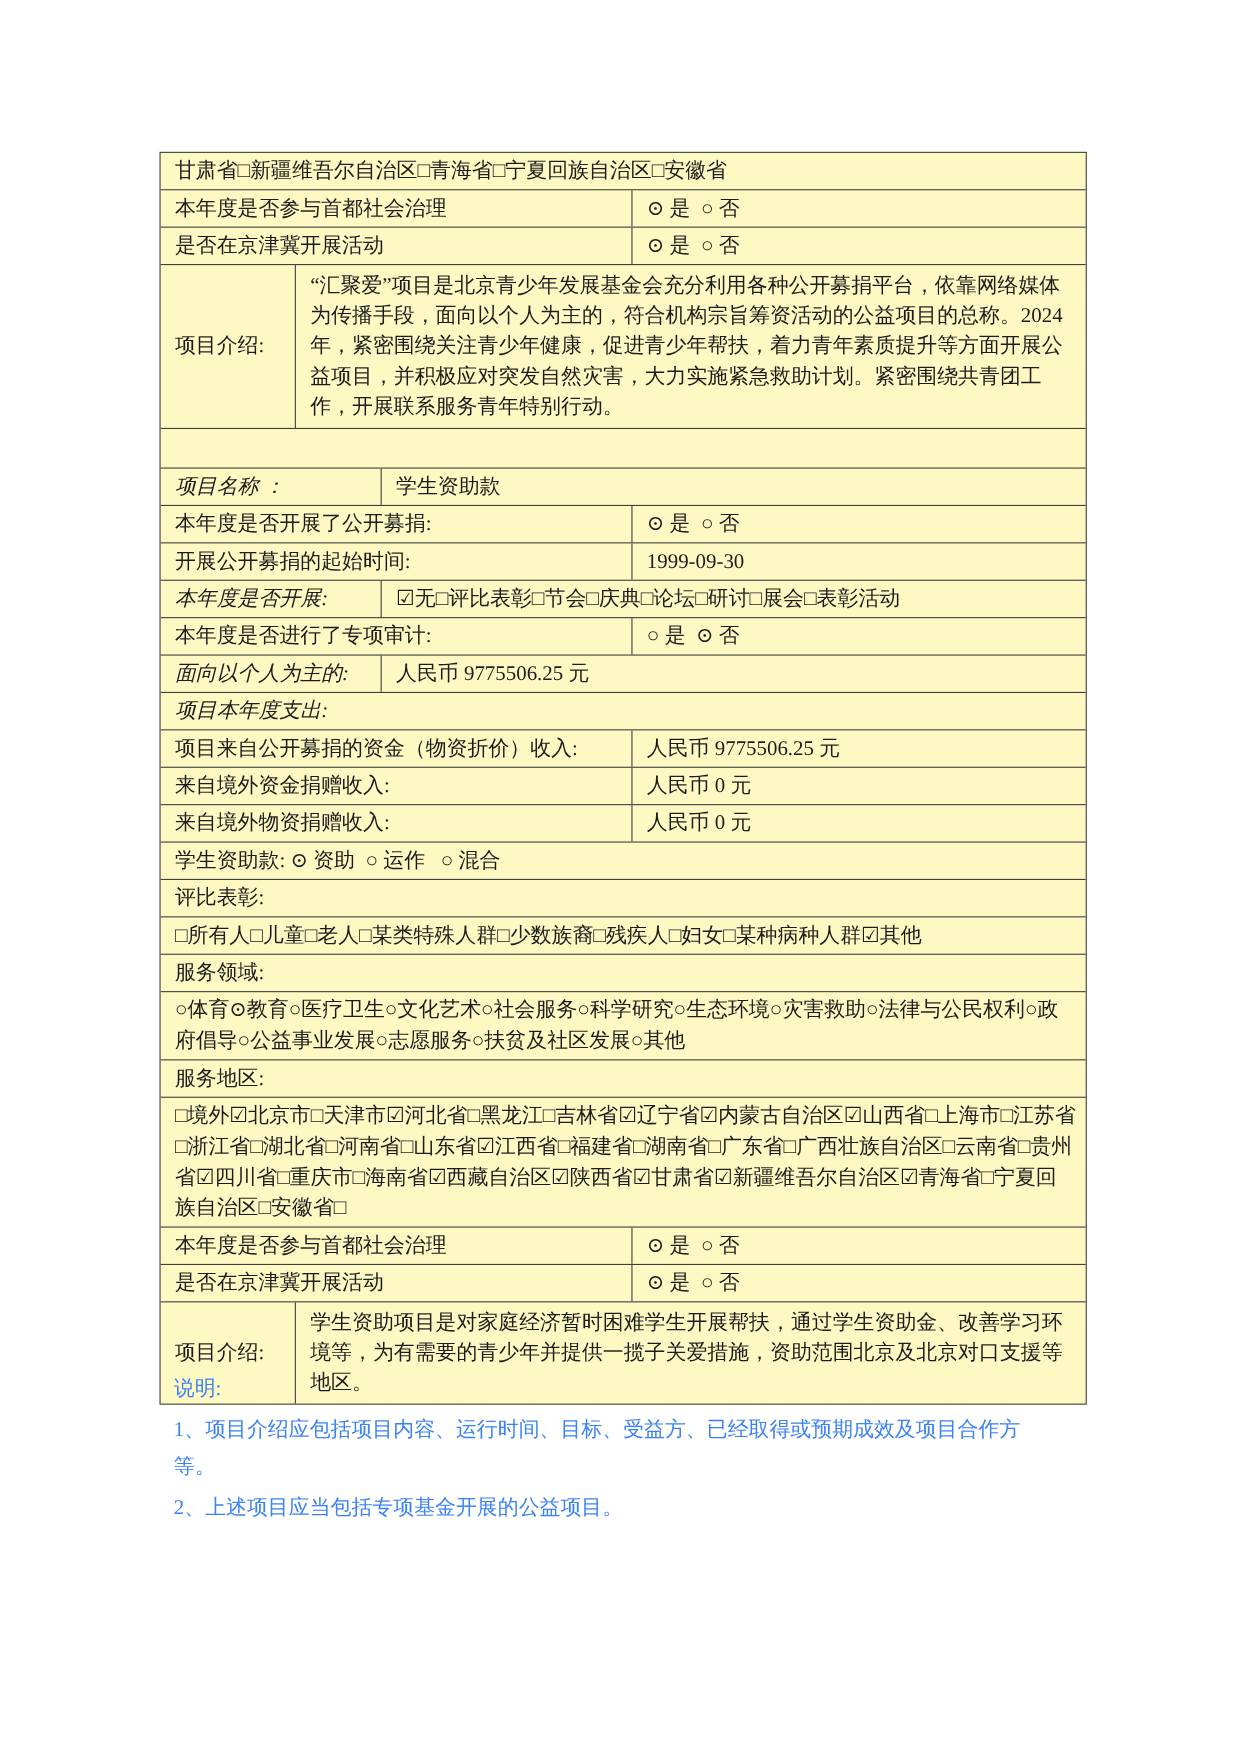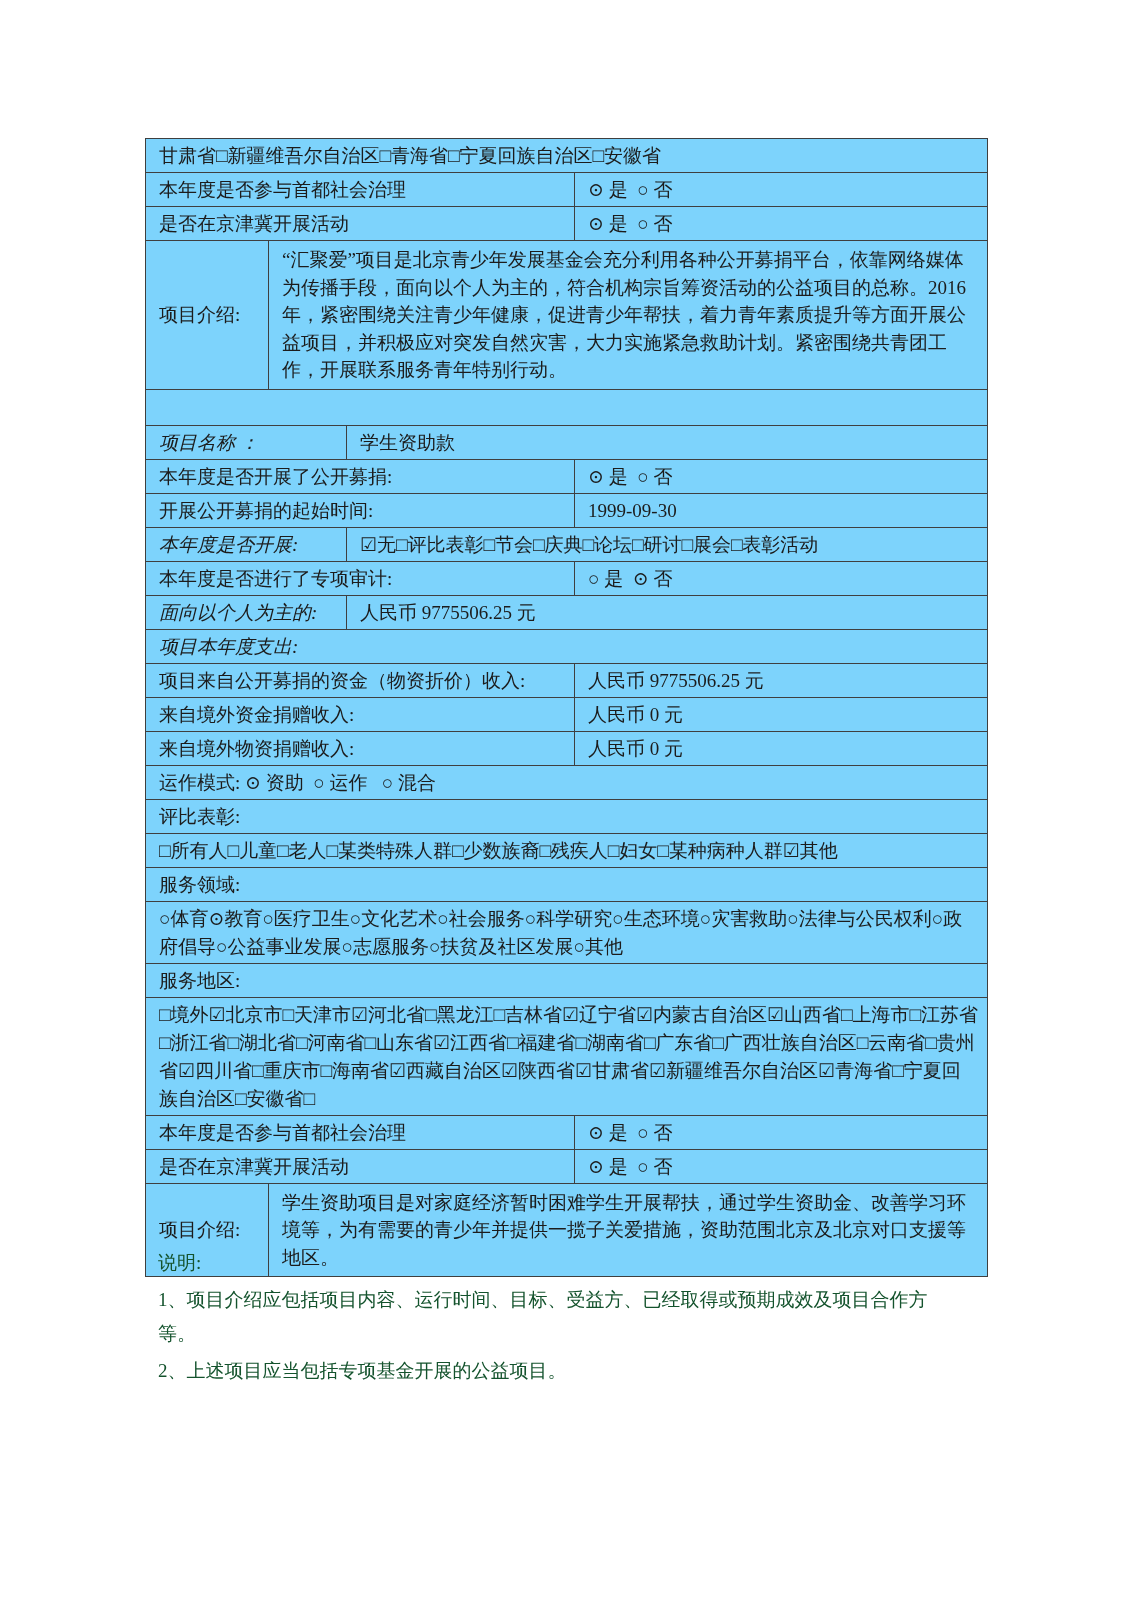--- a/index.html
+++ b/index.html
@@ -13,21 +13,21 @@
     font-family: "Liberation Serif", "DejaVu Serif", serif;
     color: #1c1c1c;
     overflow: hidden;
   }
   .form-table {
     position: absolute;
     left: 145px;
     top: 138px;
     width: 843px;
     border: 1px solid #3f3f3f;
-    background: #7dd3fc;
+    background: #fef9c3;
   }
   .trow {
     display: flex;
     align-items: stretch;
     border-bottom: 1px solid #3f3f3f;
   }
   .trow:last-child { border-bottom: none; }
   .cell {
     font-size: 19px;
     line-height: 28px;
@@ -67,21 +67,21 @@
       <div class="trow qa">
         <div class="cell qcol">本年度是否参与首都社会治理</div>
         <div class="cell acol">⊙ 是  ○ 否</div>
       </div>
       <div class="trow qa">
         <div class="cell qcol">是否在京津冀开展活动</div>
         <div class="cell acol">⊙ 是  ○ 否</div>
       </div>
       <div class="trow label-text">
         <div class="cell lcol">项目介绍:</div>
-        <div class="cell tcol">“汇聚爱”项目是北京青少年发展基金会充分利用各种公开募捐平台，依靠网络媒体为传播手段，面向以个人为主的，符合机构宗旨筹资活动的公益项目的总称。2016 年，紧密围绕关注青少年健康，促进青少年帮扶，着力青年素质提升等方面开展公益项目，并积极应对突发自然灾害，大力实施紧急救助计划。紧密围绕共青团工作，开展联系服务青年特别行动。</div>
+        <div class="cell tcol">“汇聚爱”项目是北京青少年发展基金会充分利用各种公开募捐平台，依靠网络媒体为传播手段，面向以个人为主的，符合机构宗旨筹资活动的公益项目的总称。2024 年，紧密围绕关注青少年健康，促进青少年帮扶，着力青年素质提升等方面开展公益项目，并积极应对突发自然灾害，大力实施紧急救助计划。紧密围绕共青团工作，开展联系服务青年特别行动。</div>
       </div>
       <div class="trow empty">
         <div class="cell full"></div>
       </div>
       <div class="trow nv">
         <div class="cell ncol">项目名称 ：</div>
         <div class="cell vcol">学生资助款</div>
       </div>
       <div class="trow qa">
         <div class="cell qcol">本年度是否开展了公开募捐:</div>
@@ -112,21 +112,21 @@
       </div>
       <div class="trow qa">
         <div class="cell qcol">来自境外资金捐赠收入:</div>
         <div class="cell acol">人民币 0 元</div>
       </div>
       <div class="trow qa">
         <div class="cell qcol">来自境外物资捐赠收入:</div>
         <div class="cell acol">人民币 0 元</div>
       </div>
       <div class="trow full-row">
-        <div class="cell full">运作模式: ⊙ 资助  ○ 运作   ○ 混合</div>
+        <div class="cell full">学生资助款: ⊙ 资助  ○ 运作   ○ 混合</div>
       </div>
       <div class="trow full-row">
         <div class="cell full">评比表彰:</div>
       </div>
       <div class="trow full-row">
         <div class="cell full">□所有人□儿童□老人□某类特殊人群□少数族裔□残疾人□妇女□某种病种人群☑其他</div>
       </div>
       <div class="trow full-row">
         <div class="cell full">服务领域:</div>
       </div>
@@ -146,19 +146,19 @@
       <div class="trow qa">
         <div class="cell qcol">是否在京津冀开展活动</div>
         <div class="cell acol">⊙ 是  ○ 否</div>
       </div>
       <div class="trow label-text">
         <div class="cell lcol">项目介绍:</div>
         <div class="cell tcol">学生资助项目是对家庭经济暂时困难学生开展帮扶，通过学生资助金、改善学习环境等，为有需要的青少年并提供一揽子关爱措施，资助范围北京及北京对口支援等地区。</div>
       </div>
     </div>
 
-  <div class="notes" style="color: #14532d;">
+  <div class="notes" style="color: #3b82f6;">
     <div class="note-line">说明:</div>
     <div class="note-line">1、项目介绍应包括项目内容、运行时间、目标、受益方、已经取得或预期成效及项目合作方等。</div>
     <div class="note-line">2、上述项目应当包括专项基金开展的公益项目。</div>
   </div>
 
 </div>
 
 </body></html>

